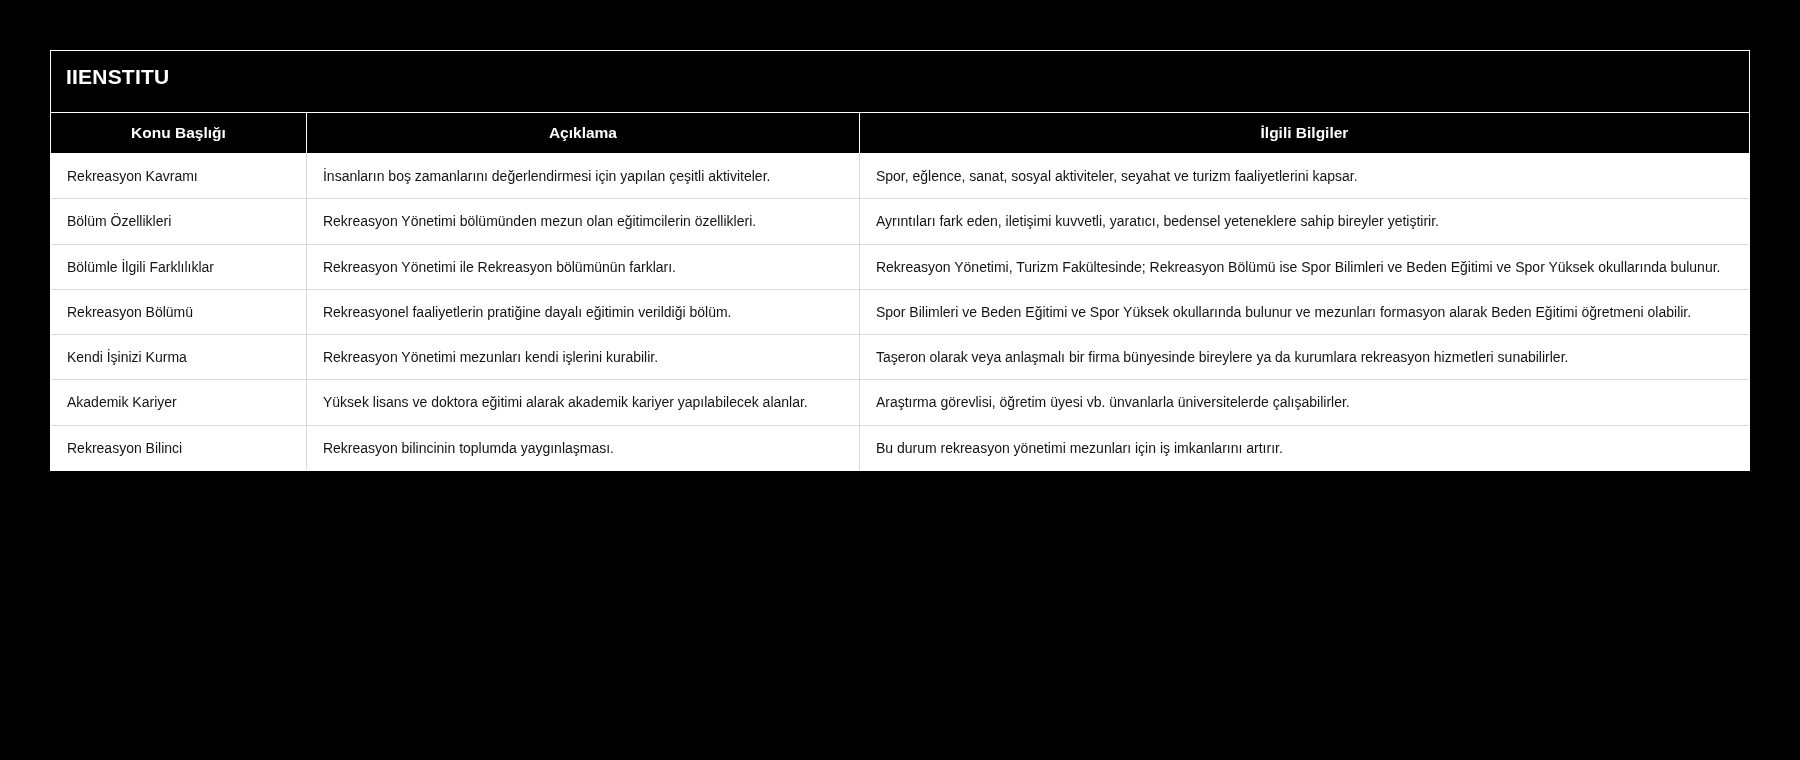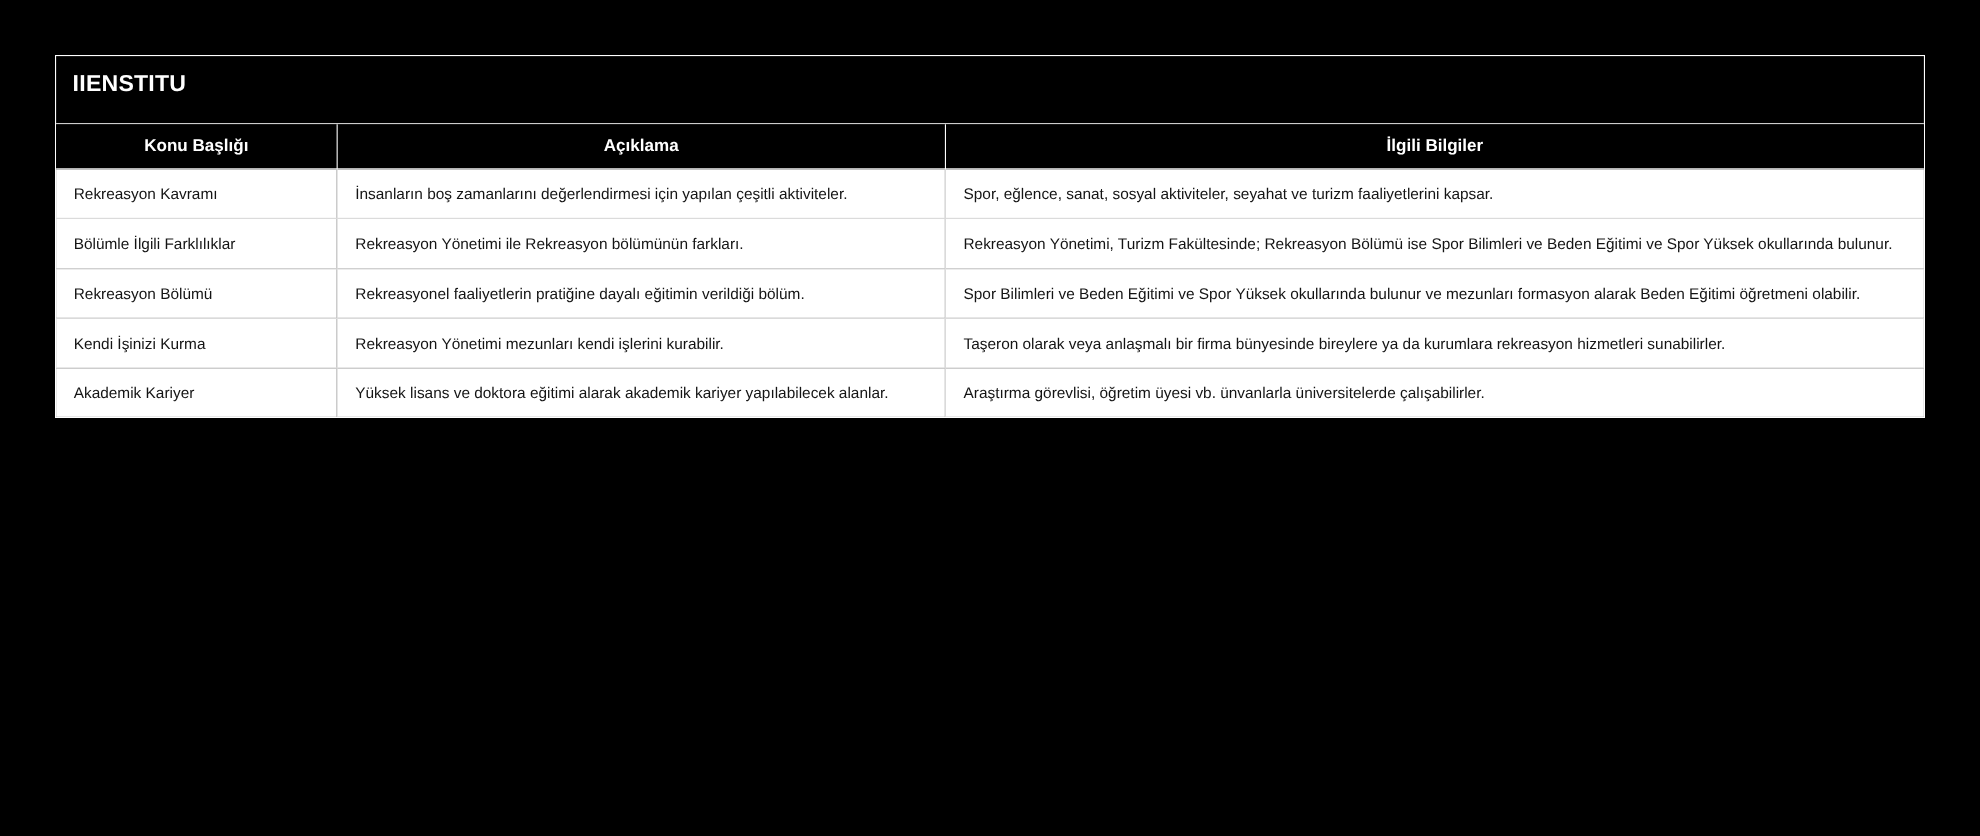--- a/index.html
+++ b/index.html
@@ -83,34 +83,44 @@
           <th class="col2">İlgili Bilgiler</th>
         </tr>
     </thead>
     <tbody>
         <tr>
           <td class="col0">Rekreasyon Kavramı</td>
           <td class="col1">İnsanların boş zamanlarını değerlendirmesi için yapılan çeşitli aktiviteler.</td>
           <td class="col2">Spor, eğlence, sanat, sosyal aktiviteler, seyahat ve turizm faaliyetlerini kapsar.</td>
         </tr>
         <tr>
+          <td class="col0">Bölüm Özellikleri</td>
+          <td class="col1">Rekreasyon Yönetimi bölümünden mezun olan eğitimcilerin özellikleri.</td>
+          <td class="col2">Ayrıntıları fark eden, iletişimi kuvvetli, yaratıcı, bedensel yeteneklere sahip bireyler yetiştirir.</td>
+        </tr>
+        <tr>
           <td class="col0">Bölümle İlgili Farklılıklar</td>
           <td class="col1">Rekreasyon Yönetimi ile Rekreasyon bölümünün farkları.</td>
           <td class="col2">Rekreasyon Yönetimi, Turizm Fakültesinde; Rekreasyon Bölümü ise Spor Bilimleri ve Beden Eğitimi ve Spor Yüksek okullarında bulunur.</td>
         </tr>
         <tr>
           <td class="col0">Rekreasyon Bölümü</td>
           <td class="col1">Rekreasyonel faaliyetlerin pratiğine dayalı eğitimin verildiği bölüm.</td>
           <td class="col2">Spor Bilimleri ve Beden Eğitimi ve Spor Yüksek okullarında bulunur ve mezunları formasyon alarak Beden Eğitimi öğretmeni olabilir.</td>
         </tr>
         <tr>
           <td class="col0">Kendi İşinizi Kurma</td>
           <td class="col1">Rekreasyon Yönetimi mezunları kendi işlerini kurabilir.</td>
           <td class="col2">Taşeron olarak veya anlaşmalı bir firma bünyesinde bireylere ya da kurumlara rekreasyon hizmetleri sunabilirler.</td>
         </tr>
         <tr>
           <td class="col0">Akademik Kariyer</td>
           <td class="col1">Yüksek lisans ve doktora eğitimi alarak akademik kariyer yapılabilecek alanlar.</td>
           <td class="col2">Araştırma görevlisi, öğretim üyesi vb. ünvanlarla üniversitelerde çalışabilirler.</td>
         </tr>
+        <tr>
+          <td class="col0">Rekreasyon Bilinci</td>
+          <td class="col1">Rekreasyon bilincinin toplumda yaygınlaşması.</td>
+          <td class="col2">Bu durum rekreasyon yönetimi mezunları için iş imkanlarını artırır.</td>
+        </tr>
       </tbody>
   </table>
 </div>
 
 </body></html>

